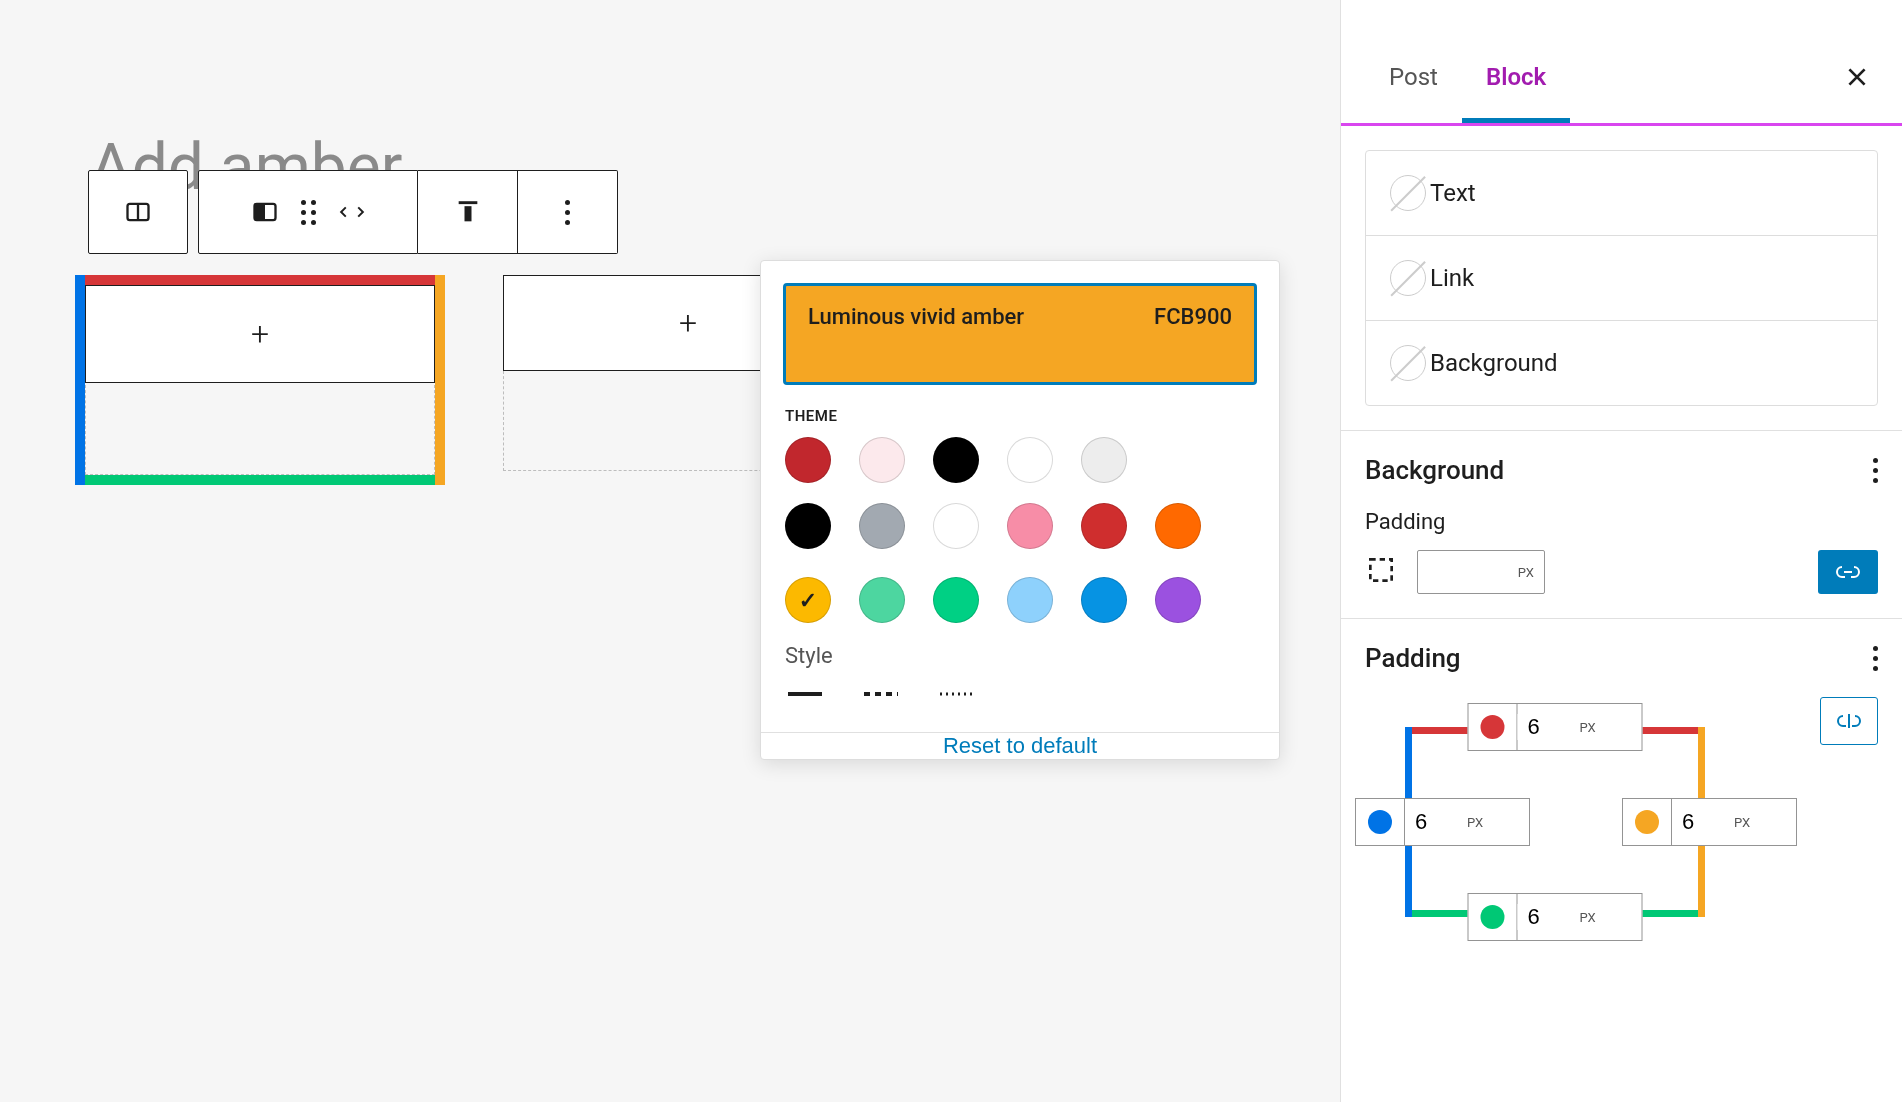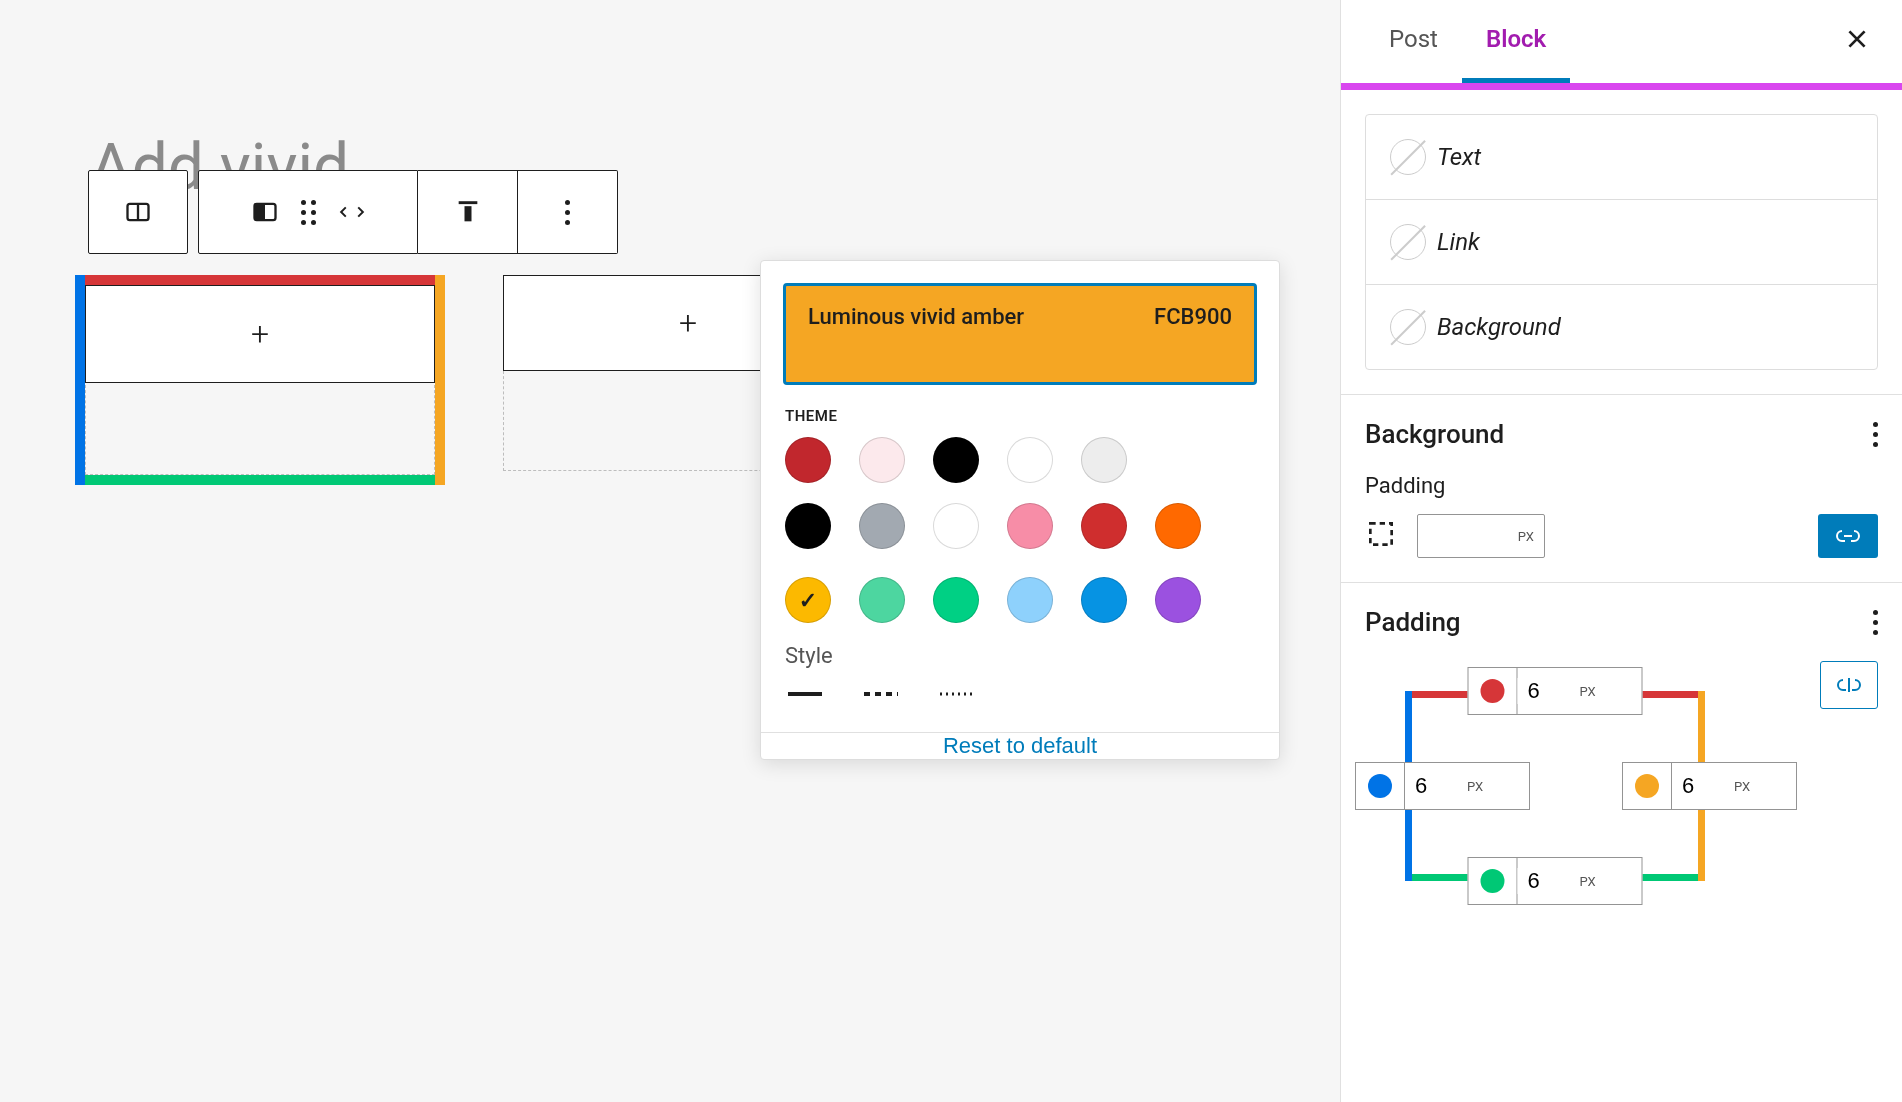--- a/index.html
+++ b/index.html
@@ -40,28 +40,28 @@
 .cp-section-label { font-size: 15px; font-weight: 600; letter-spacing: 0.5px; color: #1e1e1e; margin: 12px 24px 12px; text-transform: uppercase; }
 .cp-swatches { display: flex; flex-wrap: wrap; gap: 28px; margin: 0 24px 20px; }
 .swatch { width: 46px; height: 46px; border-radius: 50%; border: 1px solid rgba(0,0,0,0.15); cursor: pointer; display: flex; align-items: center; justify-content: center; }
 .swatch.check::after { content: "✓"; font-size: 22px; font-weight: 700; color: #1e1e1e; }
 .cp-style-label { font-size: 22px; color: #555; margin: 18px 24px 14px; }
 .cp-styles { display: flex; gap: 36px; margin: 0 24px 26px; align-items: center; }
 .style-opt { width: 40px; height: 24px; display: flex; align-items: center; justify-content: center; cursor: pointer; }
 .cp-footer { border-top: 1px solid #e0e0e0; text-align: center; }
 .cp-footer button { background: none; border: none; color: #007cba; font-size: 22px; cursor: pointer; }
 
-.sb-tabs { display: flex; align-items: center; border-bottom: 7px solid #d946ef; height: 90px; padding: 0 24px; }
+.sb-tabs { display: flex; align-items: center; border-bottom: 3px solid #d946ef; height: 90px; padding: 0 24px; margin-top: 36px; }
 .sb-tab { font-size: 24px; padding: 0 24px; height: 100%; display: flex; align-items: center; color: #555; cursor: pointer; border-bottom: 5px solid transparent; }
 .sb-tab.active { color: #a21caf; font-weight: 600; border-bottom-color: #007cba; }
 .sb-close { margin-left: auto; font-size: 30px; cursor: pointer; padding: 8px; }
 
 .sb-panel { padding: 24px; }
 .sb-colorlist { border: 1px solid #ddd; border-radius: 4px; }
-.sb-colorrow { display: flex; align-items: center; gap: 11px; padding: 24px; border-bottom: 1px solid #ddd; cursor: pointer; font-style: italic; }
+.sb-colorrow { display: flex; align-items: center; gap: 4px; padding: 24px; border-bottom: 1px solid #ddd; cursor: pointer; }
 .sb-colorrow:last-child { border-bottom: none; }
 .sb-colorcircle { width: 36px; height: 36px; border-radius: 50%; border: 1.5px solid #ccc; position: relative; }
 .sb-colorcircle.none::after { content: ""; position: absolute; width: 140%; height: 1.5px; background: #ccc; top: 50%; left: -20%; transform: rotate(-45deg); }
 .sb-colorrow span { font-size: 24px; }
 
 .sb-section { border-top: 1px solid #e0e0e0; padding: 24px; }
 .sb-section-head { display: flex; justify-content: space-between; align-items: center; margin-bottom: 24px; }
 .sb-section-title { font-size: 26px; font-weight: 500; }
 .sb-sublabel { font-size: 22px; margin-bottom: 16px; }
 .padding-row { display: flex; align-items: center; gap: 16px; }
@@ -90,21 +90,21 @@
 .dots-vert { display: flex; flex-direction: column; gap: 5px; cursor: pointer; }
 .dots-vert span { width: 5px; height: 5px; background: #1e1e1e; border-radius: 50%; }
 .dots-grid { display: grid; grid-template-columns: repeat(2, 5px); gap: 5px; }
 .dots-grid span { width: 5px; height: 5px; background: #1e1e1e; border-radius: 50%; }
 </style>
 </head>
 <body>
 
 <div class="app">
   <div class="canvas">
-    <div class="title-placeholder">Add vivid</div>
+    <div class="title-placeholder">Add amber</div>
 
     <div class="toolbar-group">
       <div class="tb-box tb-first">
         <span class="tb-icon">
           <svg width="28" height="28" viewBox="0 0 24 24">
               <rect x="3" y="5" width="18" height="14" rx="2" fill="none" stroke="#1e1e1e" stroke-width="2"></rect>
               <line x1="12" y1="5" x2="12" y2="19" stroke="#1e1e1e" stroke-width="2"></line>
             </svg>
         </span>
       </div>

